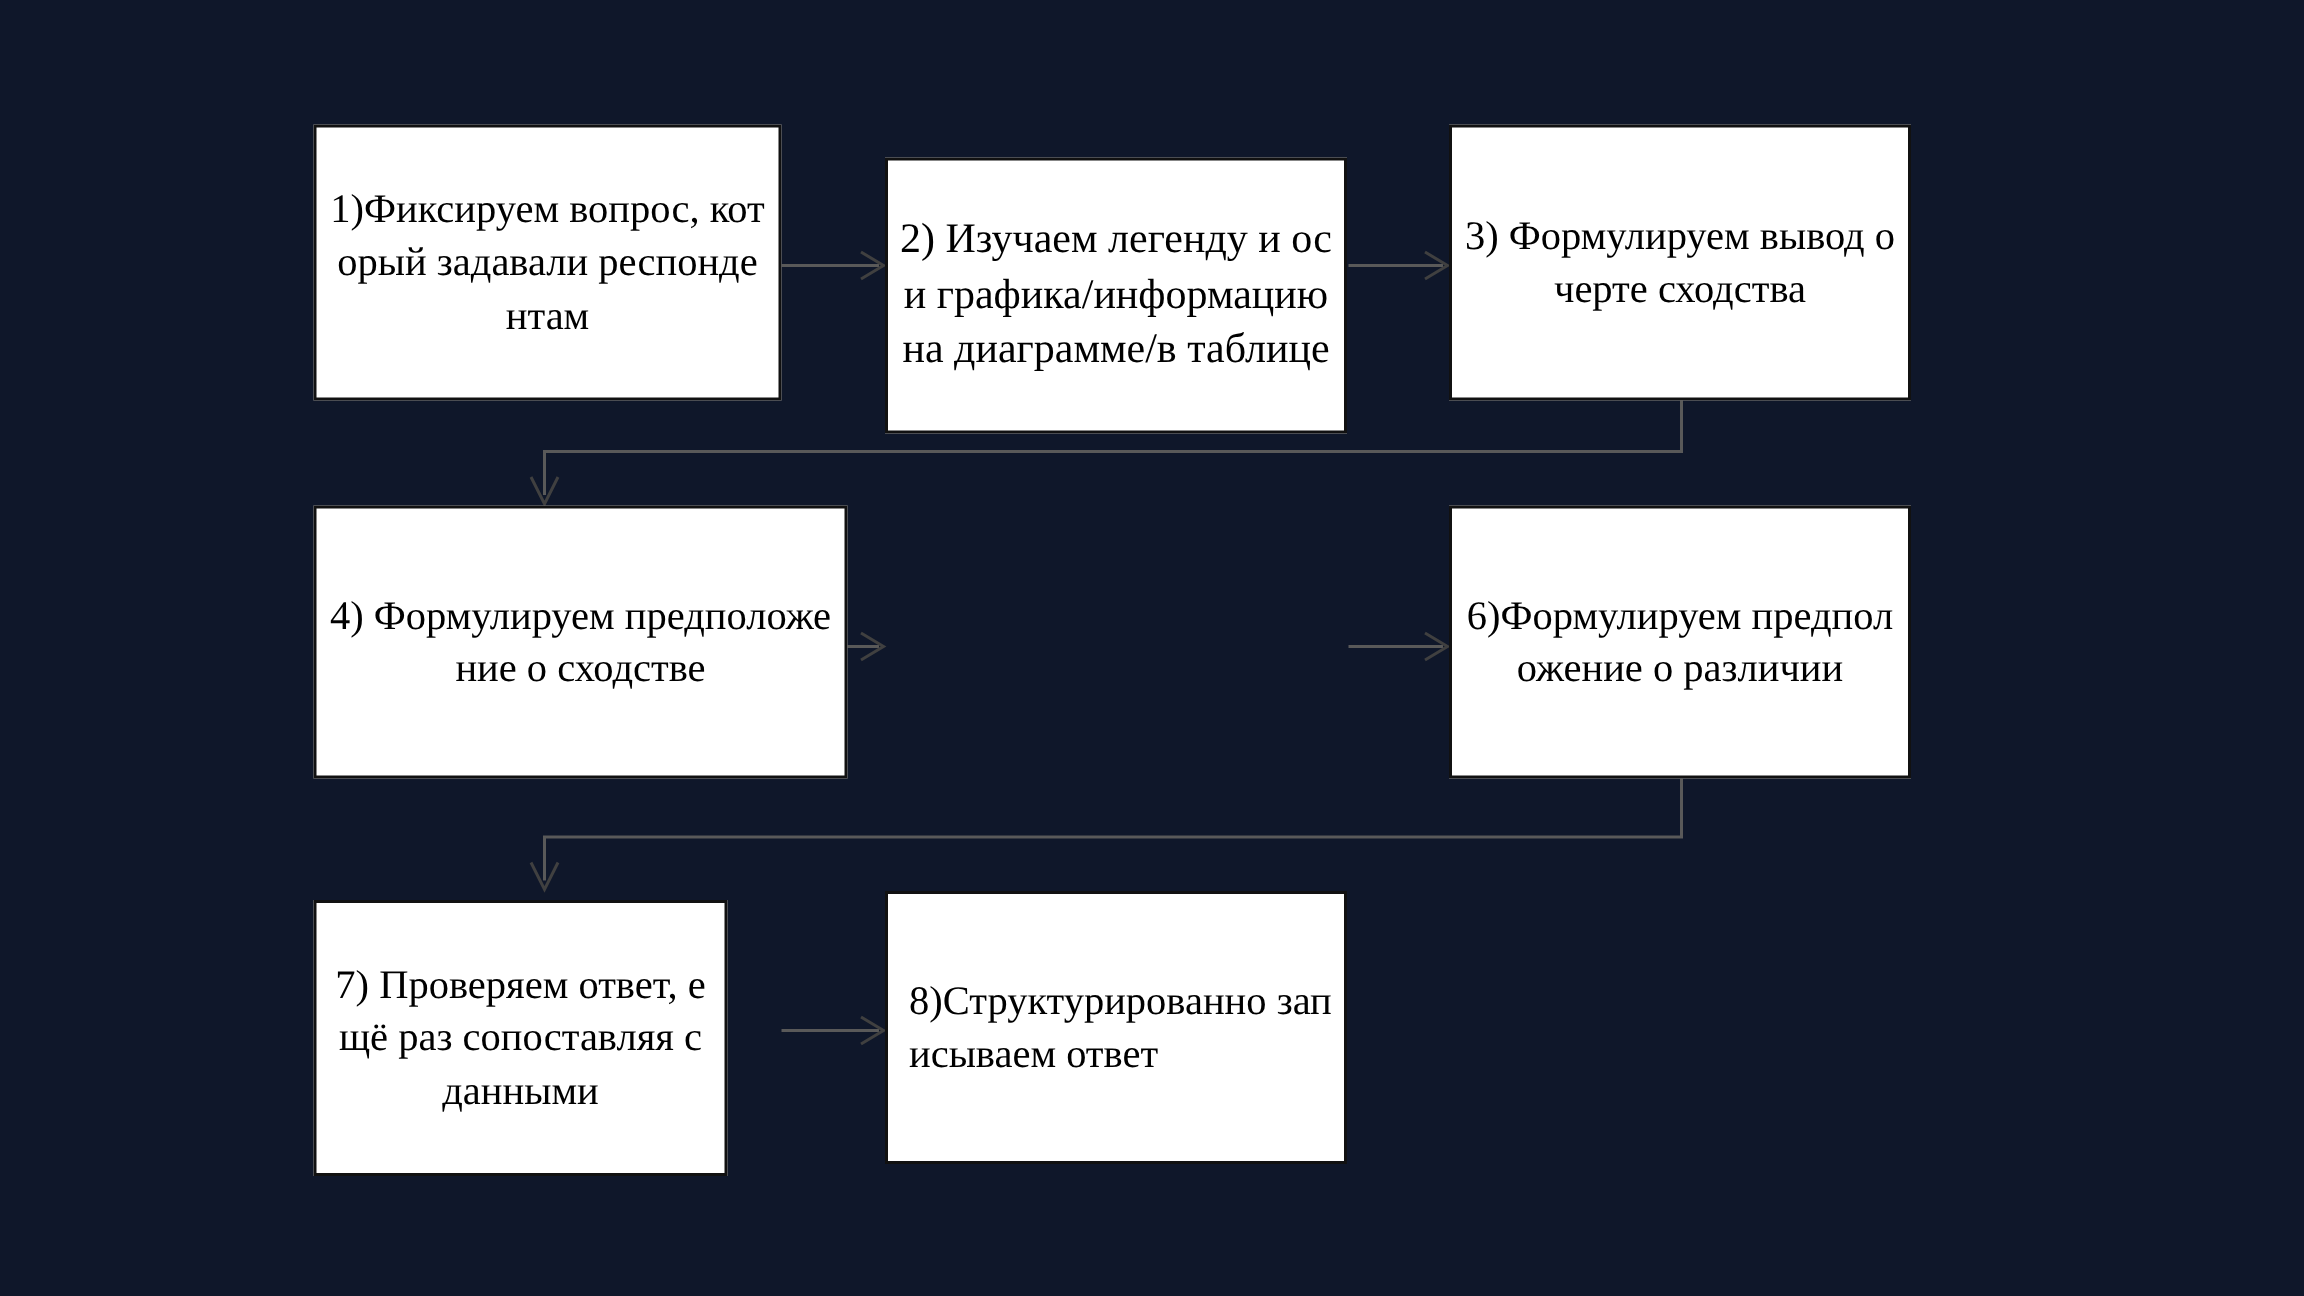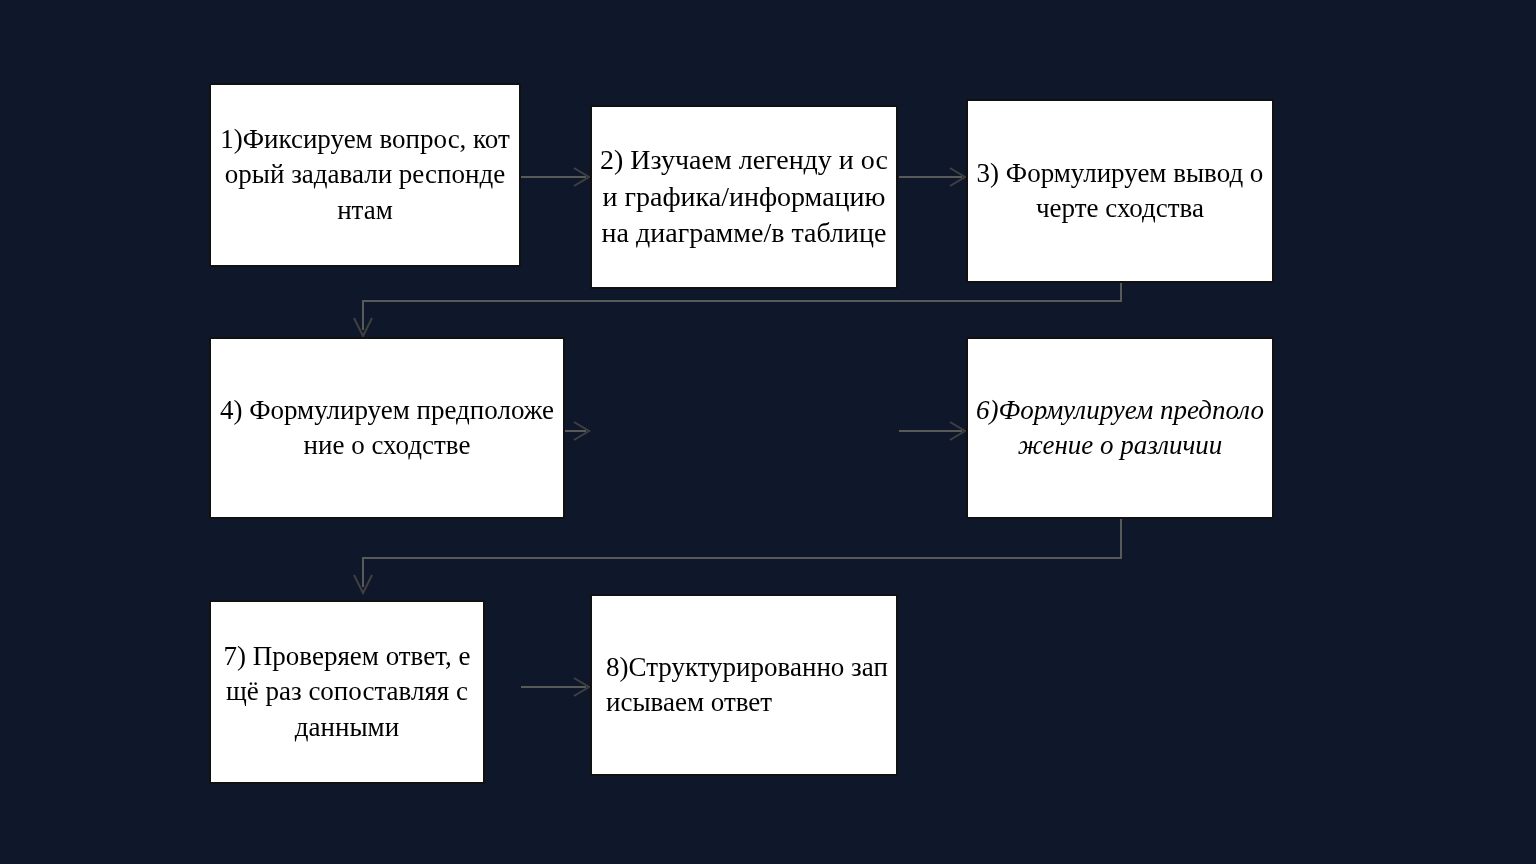--- a/index.html
+++ b/index.html
@@ -111,30 +111,30 @@
   </svg>
 
   <div class="flow-box" style="left:209px; top:83px; width:312px; height:184px;">
     <span class="box-text">1)Фиксируем вопрос, который задавали респондентам</span>
   </div>
 
   <div class="flow-box" style="left:590px; top:83px; width:308px; height:184px; font-size:28px;margin-top:22px;">
     <span class="box-text">2) Изучаем легенду и оси графика/информацию на диаграмме/в таблице</span>
   </div>
 
-  <div class="flow-box" style="left:966px; top:83px; width:308px; height:184px;margin-top:16px;">
+  <div class="flow-box" style="left:966px; top:83px; width:308px; height:184px;">
     <span class="box-text">3) Формулируем вывод о черте сходства</span>
   </div>
 
   <div class="flow-box" style="left:209px; top:337px; width:356px; height:182px;">
     <span class="box-text">4) Формулируем предположение о сходстве</span>
   </div>
 
 
-  <div class="flow-box" style="left:966px; top:337px; width:308px; height:182px;font-style:italic;">
+  <div class="flow-box" style="left:966px; top:337px; width:308px; height:182px;">
     <span class="box-text">6)Формулируем предположение о различии</span>
   </div>
 
   <div class="flow-box" style="left:209px; top:568px; width:276px; height:184px;margin-top:32px;">
     <span class="box-text">7) Проверяем ответ, ещё раз сопоставляя с данными</span>
   </div>
 
   <div class="flow-box align-left" style="left:590px; top:594px; width:308px; height:182px;">
     <span class="box-text">8)Структурированно записываем ответ</span>
   </div>

